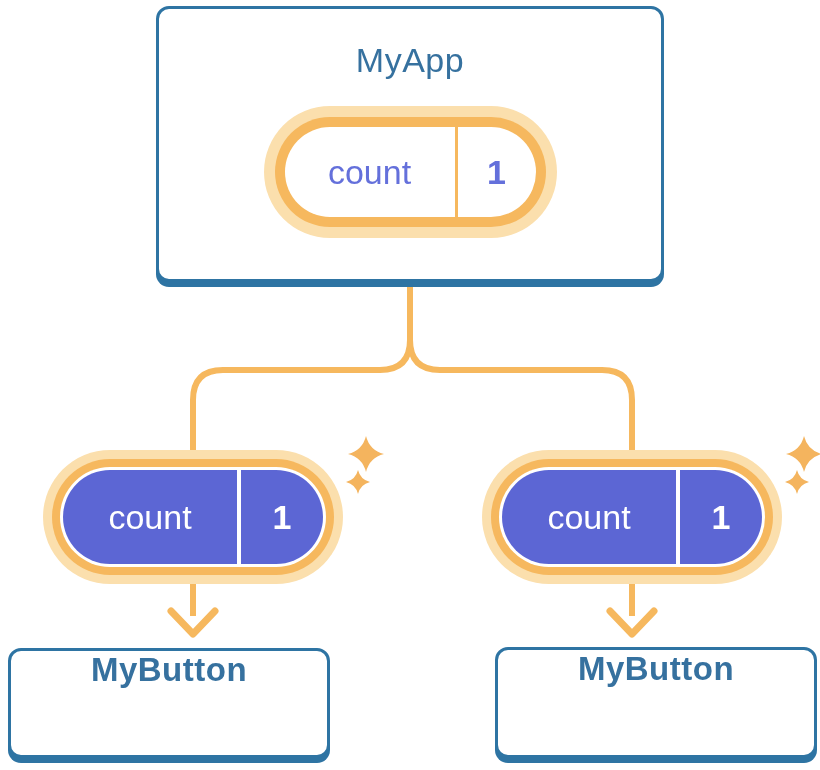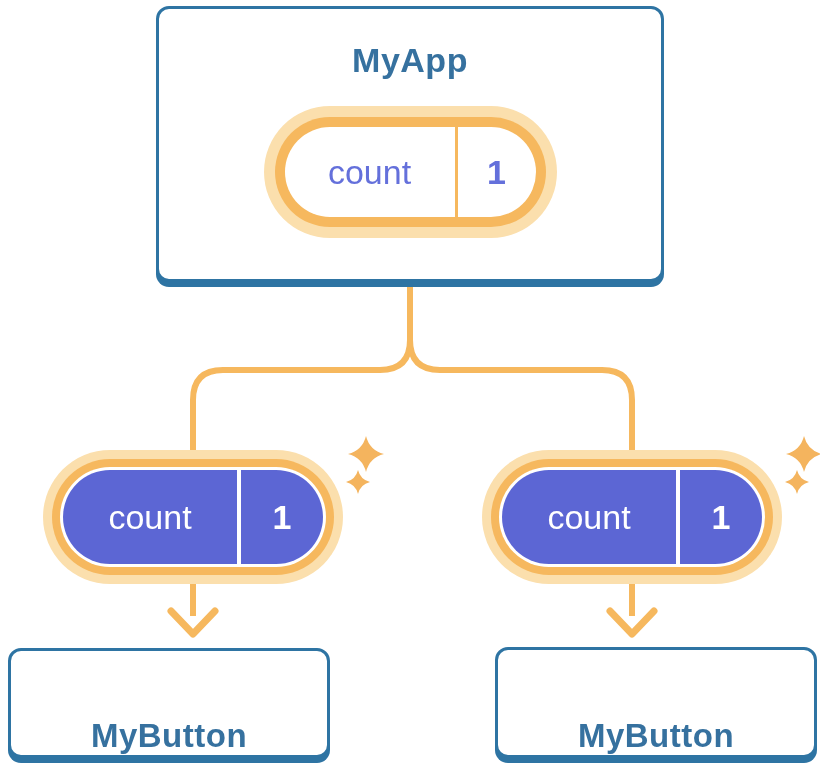--- a/index.html
+++ b/index.html
@@ -21,24 +21,24 @@
 
   
   .card{
     position:absolute;z-index:2;background:#fff;
     border:3.5px solid var(--blue);border-radius:13px;
     box-shadow:0 5px 0 var(--blue);
   }
   .card-root{left:156px;top:6px;width:508px;height:276px;}
   .card-title{
     margin-top:32px;text-align:center;
-    font-size:34px;font-weight:700;letter-spacing:.5px;color:var(--text-blue);
+    font-size:34px;font-weight:400;letter-spacing:.5px;color:var(--text-blue);
   }
   .card-child{
-    display:flex;align-items:flex-end;justify-content:center;
+    display:flex;align-items:flex-start;justify-content:center;
     font-size:33px;font-weight:600;letter-spacing:.5px;color:var(--text-blue);
   }
   .card-child.left{left:8px;top:648px;width:322px;height:110px;}
   .card-child.right{left:495px;top:647px;width:322px;height:111px;}
 
   
   .pill-halo{
     background:var(--halo);border-radius:70px;padding:11px;
   }
   .pill-outline{

